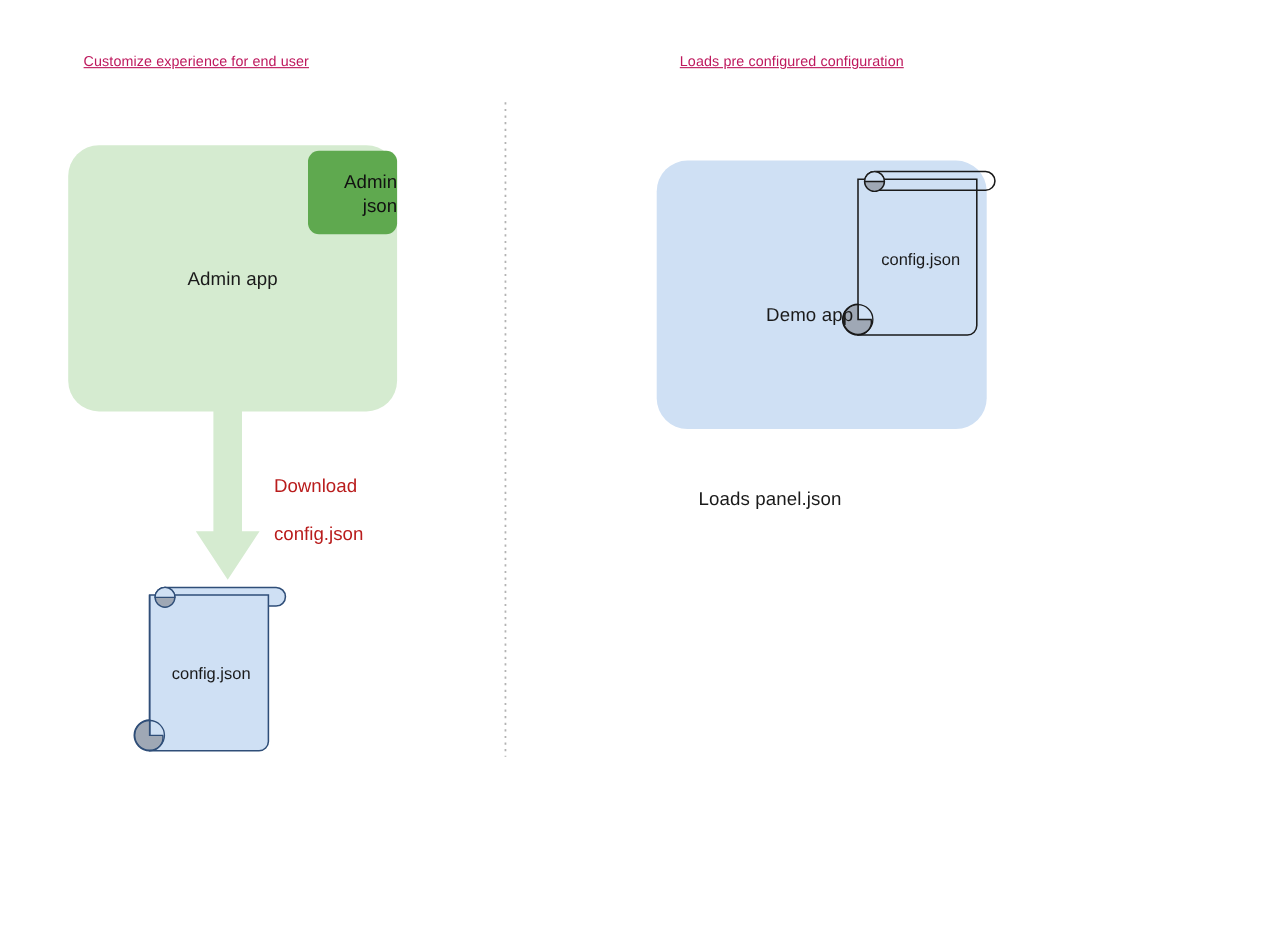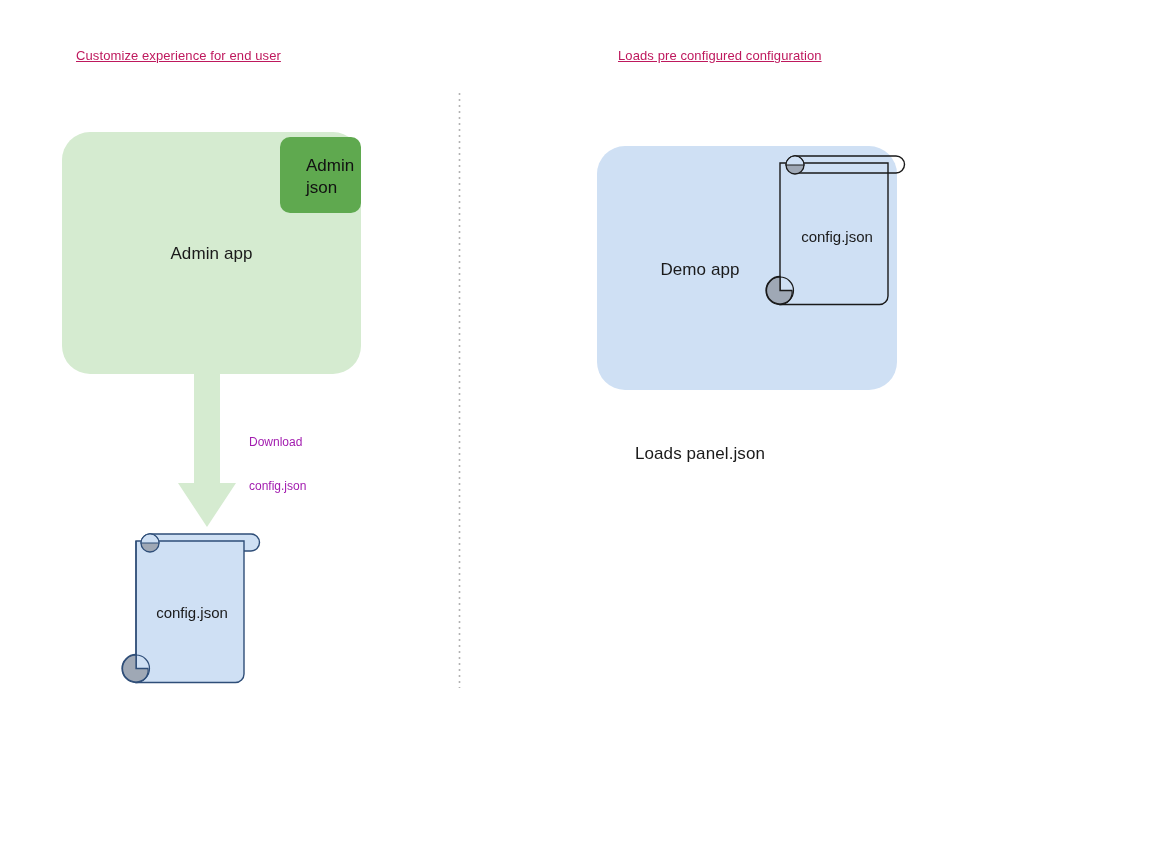--- a/index.html
+++ b/index.html
@@ -34,42 +34,41 @@
 
   .lbl {
     position: absolute;
     font-size: 17px;
     color: #1a1a1a;
     white-space: nowrap;
     text-align: center;
     letter-spacing: 0.1px;
   }
   #lbl-admin-app  { left: 62px;  top: 244px; width: 299px; }
-  #lbl-demo-app   { left: 597px; top: 260px; width: 206px; }
+  #lbl-demo-app   { left: 597px; top: 277px; width: 206px; padding-left: 36px; }
   #lbl-loads      { left: 560px; top: 444px; width: 280px; }
 
   #lbl-admin-panel {
     position: absolute;
     left: 280px;
     top: 155px;
     width: 81px;
     font-size: 17px;
     line-height: 22px;
     color: #111111;
-    text-align: left;
-    padding-left: 26px;
+    text-align: right;
   }
   #lbl-download {
     position: absolute;
     left: 249px;
     top: 409px;
     width: 130px;
-    font-size: 12px;
+    font-size: 17px;
     line-height: 22px;
-    color: #a21caf;
+    color: #b91c1c;
     white-space: pre-line;
   }
   #lbl-cfg-left {
     position: absolute;
     left: 136px;
     top: 604px;
     width: 112px;
     font-size: 15px;
     text-align: center;
     color: #1a1a1a;

